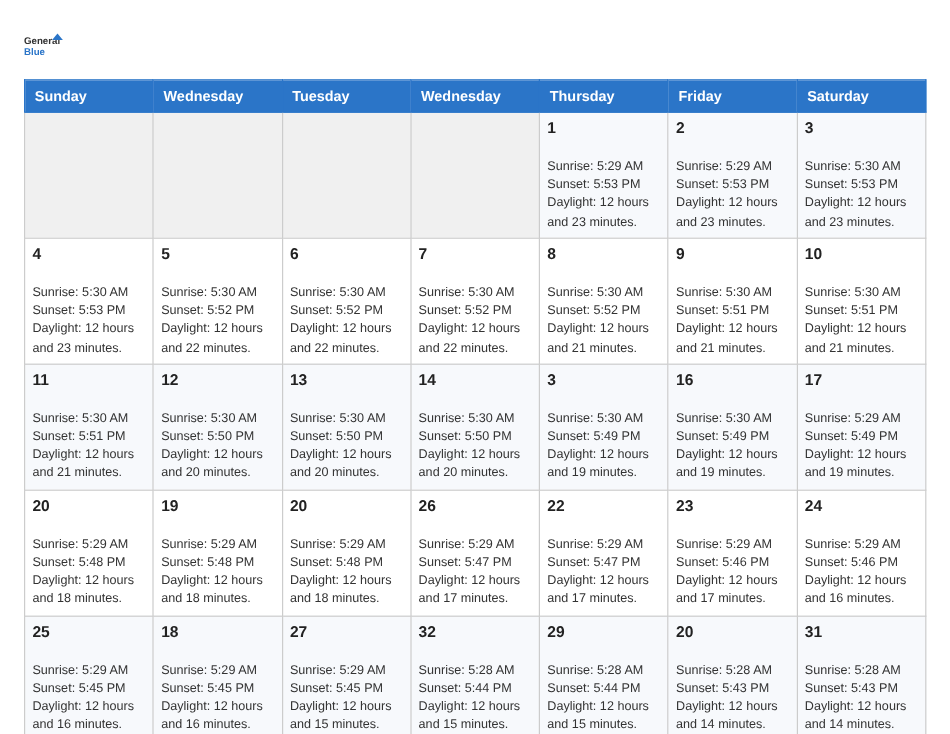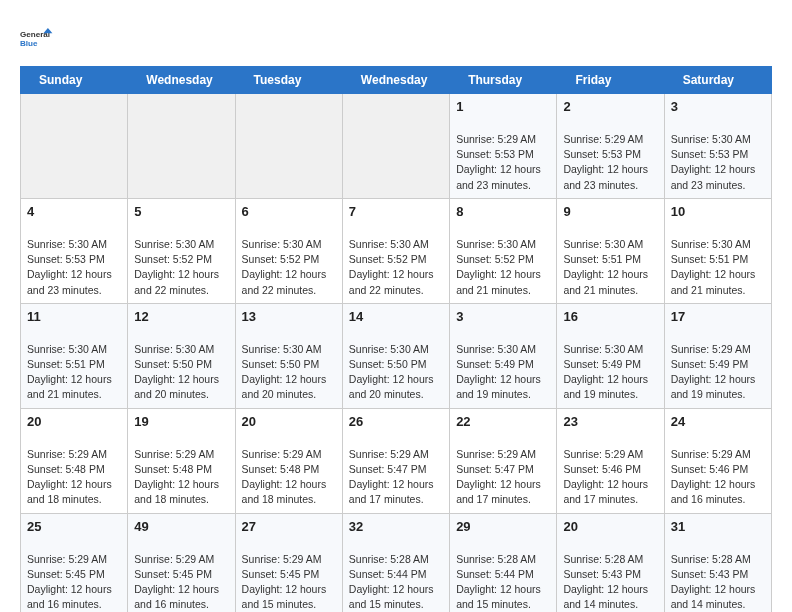--- a/index.html
+++ b/index.html
@@ -39,21 +39,21 @@
     }
     table {
       width: 100%;
       border-collapse: collapse;
       font-size: 11px;
     }
     thead tr th {
       background-color: #2b75c8;
       color: #fff;
       text-align: left;
-      padding: 6px 18px;
+      padding: 6px 8px;
       font-size: 12px;
       font-weight: bold;
       border: 1px solid #2b75c8;
     }
     tbody tr td {
       border: 1px solid #ccc;
       vertical-align: top;
       padding: 5px 6px;
       width: 14.28%;
       min-height: 80px;
@@ -294,21 +294,21 @@
       </tr>
       <tr>
         <td>
           <span class="day-number">25</span>
           <div class="day-info" style="white-space: pre-line;">Sunrise: 5:29 AM
 Sunset: 5:45 PM
 Daylight: 12 hours
 and 16 minutes.</div>
         </td>
         <td>
-          <span class="day-number">49</span>
+          <span class="day-number">18</span>
           <div class="day-info" style="white-space: pre-line;">Sunrise: 5:29 AM
 Sunset: 5:45 PM
 Daylight: 12 hours
 and 16 minutes.</div>
         </td>
         <td>
           <span class="day-number">27</span>
           <div class="day-info" style="white-space: pre-line;">Sunrise: 5:29 AM
 Sunset: 5:45 PM
 Daylight: 12 hours

